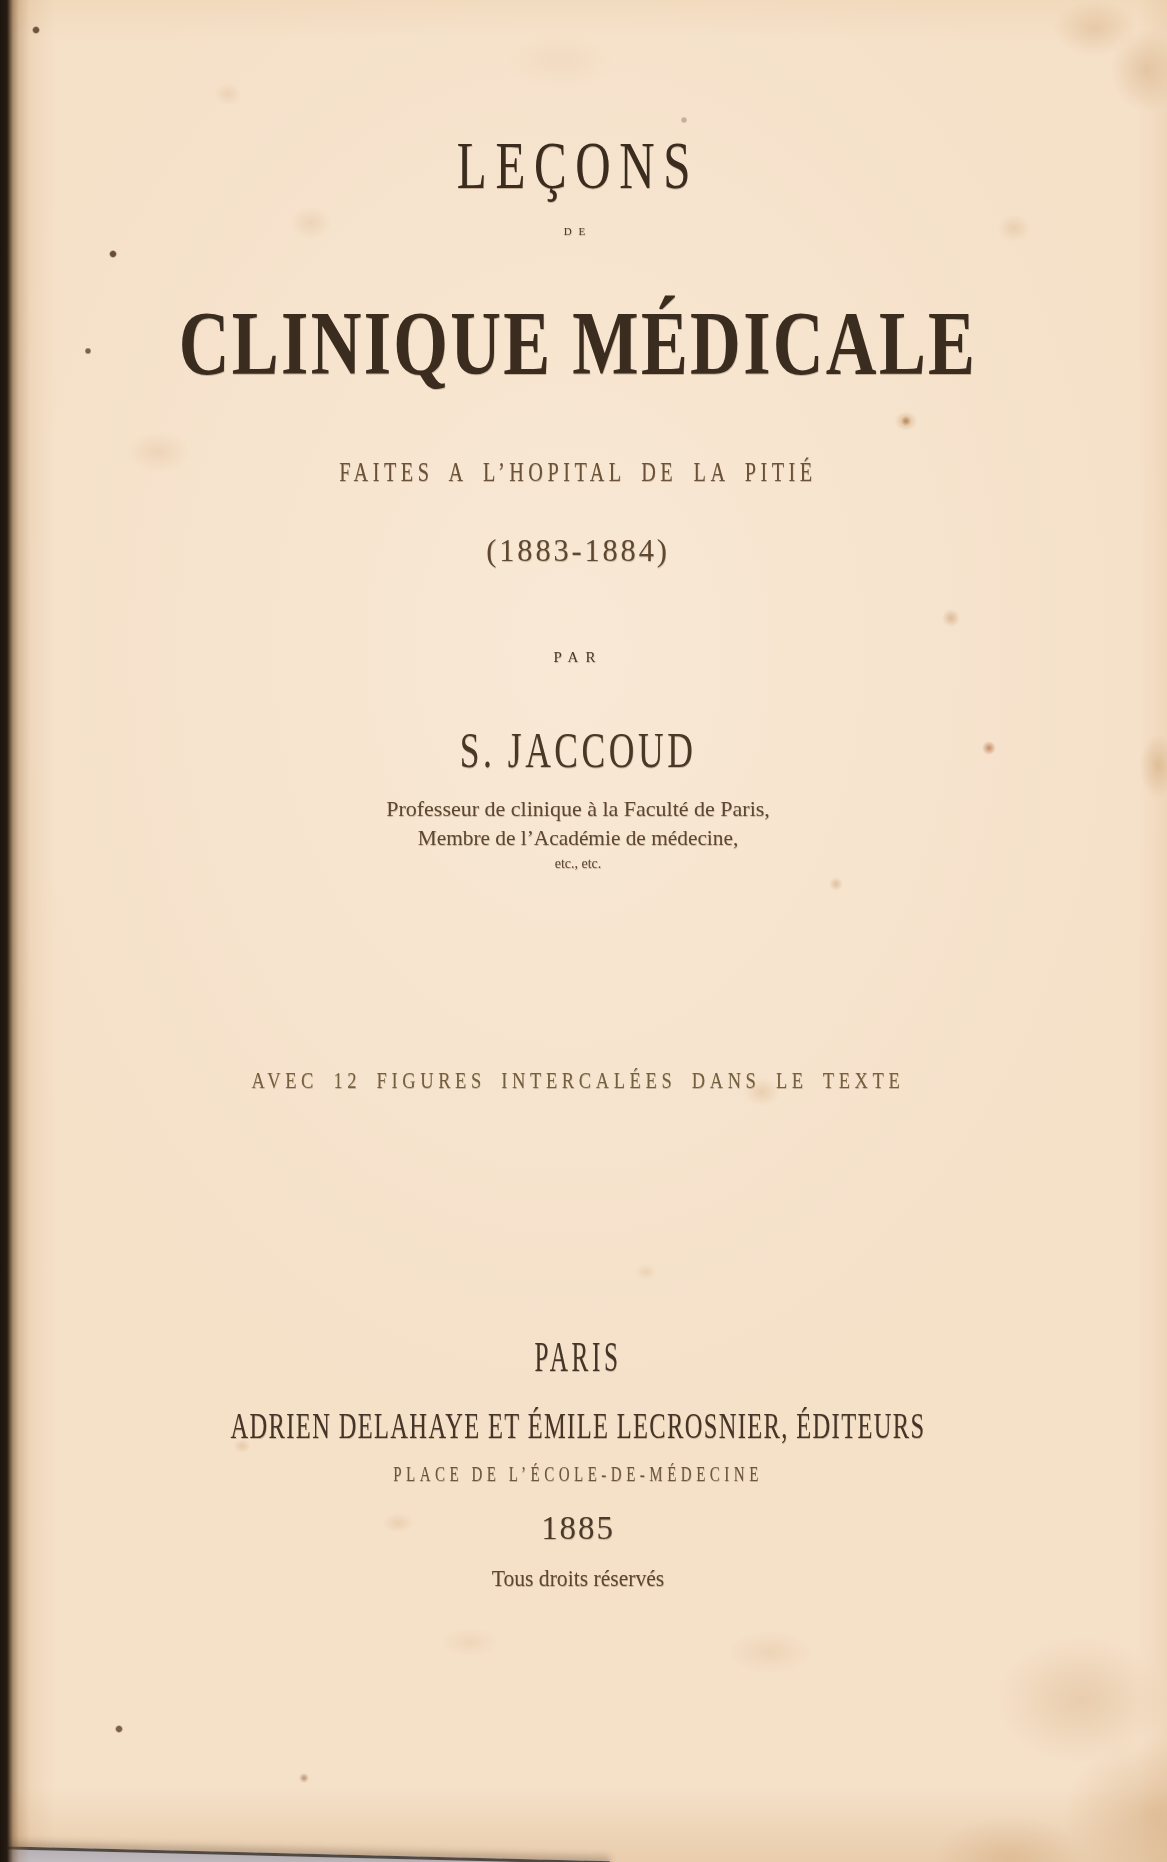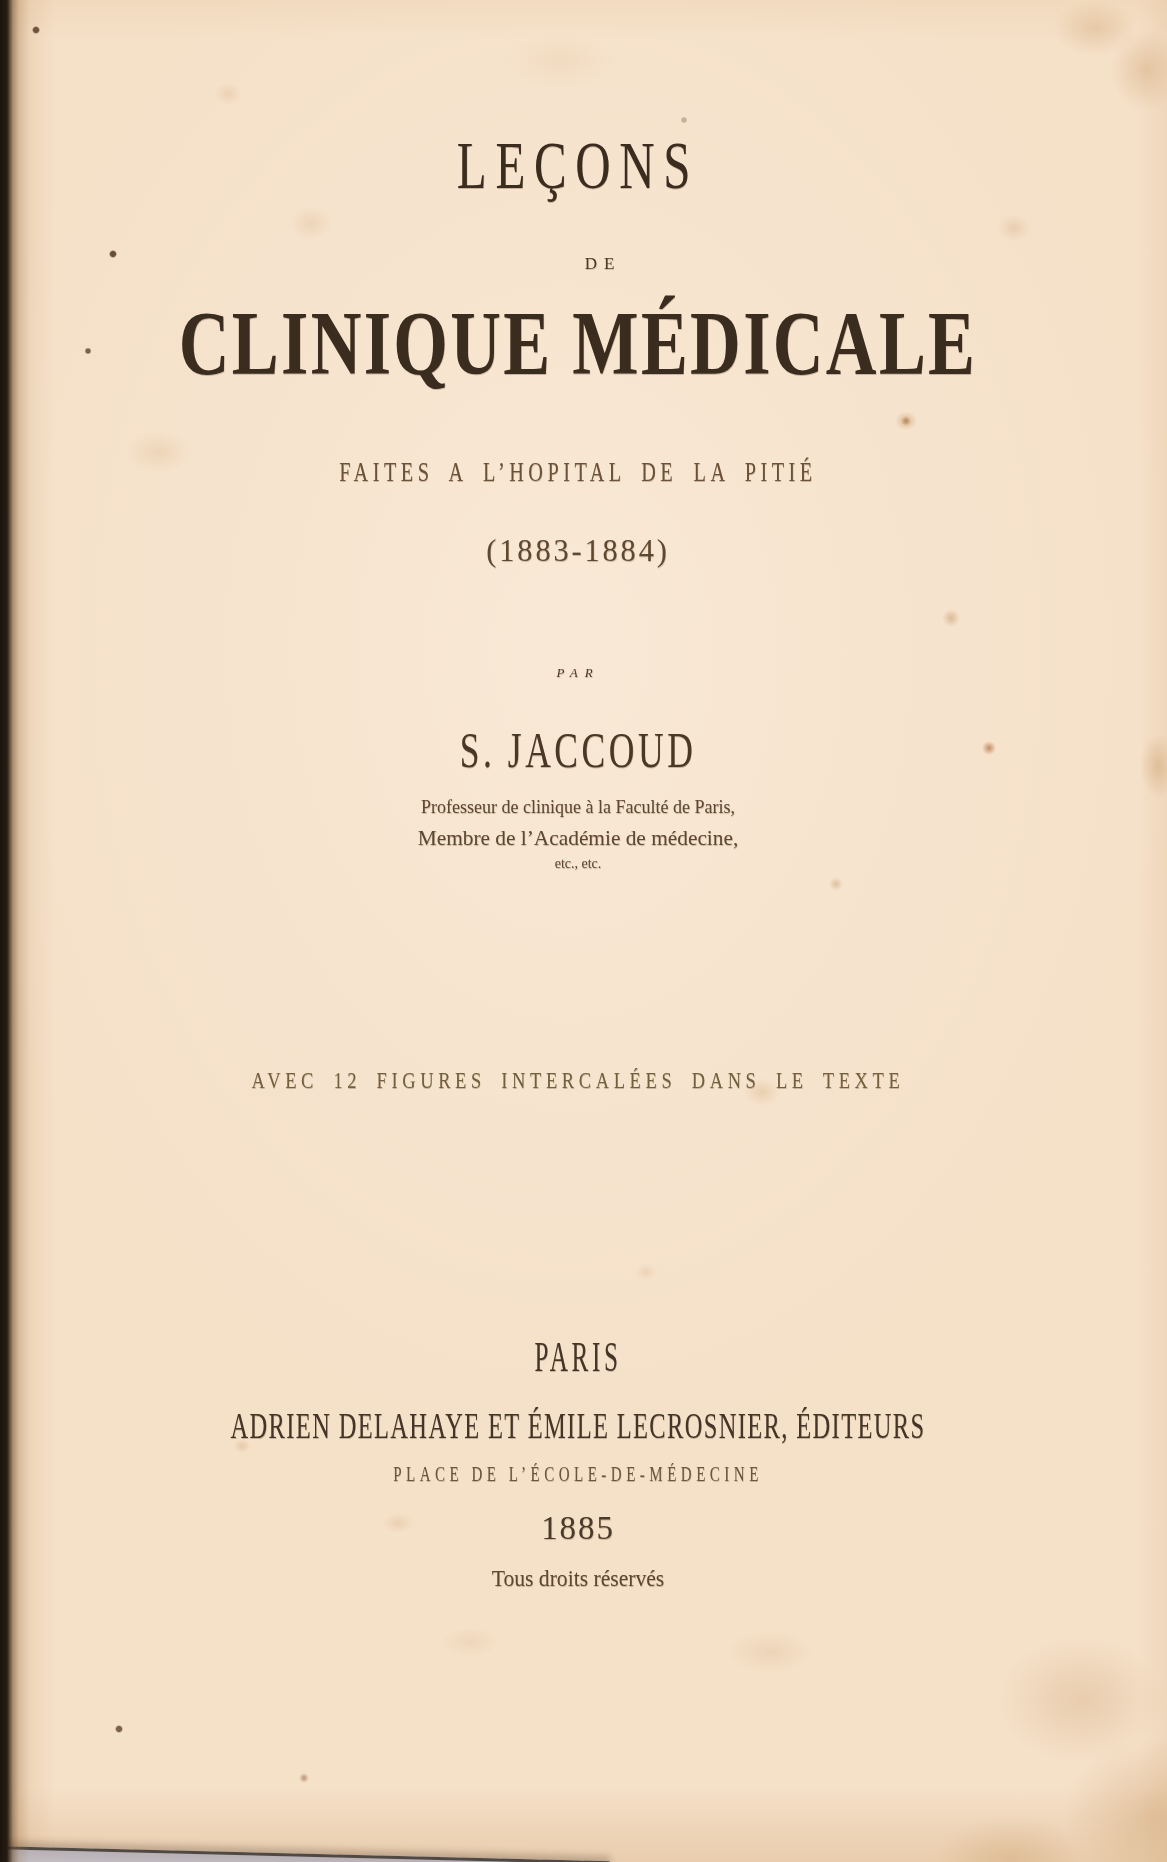--- a/index.html
+++ b/index.html
@@ -73,27 +73,27 @@
     box-shadow:0 -5px 7px rgba(60,45,30,.25);
   }
   .line{
     position:absolute;left:578px;
     transform:translateX(-50%) scaleX(var(--sx,1));
     white-space:nowrap;line-height:1;
     color:var(--ink-mid,#55412d);
     text-shadow:.5px .6px .7px rgba(120,90,60,.35);
   }
   .t-lecons  {top:131px;font-size:68px;letter-spacing:12px;--sx:.72;color:var(--ink,#3f3022);}
-  .t-de      {top:255px;font-size:17px;letter-spacing:7px;--sx:1;color:#4c3a28;margin-left:25px;}
+  .t-de      {top:226px;font-size:11px;letter-spacing:7px;--sx:1;color:#4c3a28;}
   .t-main    {top:299px;font-size:90px;letter-spacing:3px;font-weight:bold;--sx:.78;color:var(--ink,#3a2c1f);}
   .t-sub     {top:459px;font-size:27px;letter-spacing:6px;word-spacing:9px;--sx:.75;color:#6a5137;}
   .t-years   {top:534px;font-size:32px;letter-spacing:3px;--sx:.95;color:#5e4831;}
-  .t-par     {top:666px;font-size:13px;letter-spacing:7px;--sx:1;color:#4c3a28;font-style:italic;}
+  .t-par     {top:650px;font-size:15px;letter-spacing:7px;--sx:1;color:#4c3a28;}
   .t-author  {top:725px;font-size:50px;letter-spacing:5px;--sx:.71;color:#4a3827;}
-  .t-cred1   {top:798px;font-size:18px;--sx:1;color:#5d4733;}
+  .t-cred1   {top:798px;font-size:22px;--sx:1;color:#5d4733;}
   .t-cred2   {top:827px;font-size:22px;--sx:.97;color:#5d4733;}
   .t-cred3   {top:857px;font-size:14px;--sx:1;color:#5d4733;}
   .t-fig     {top:1068px;font-size:24px;letter-spacing:6px;word-spacing:8px;--sx:.77;color:#74603e;}
   .t-city    {top:1336px;font-size:42px;letter-spacing:6px;--sx:.60;color:#453528;}
   .t-pub     {top:1408px;font-size:36px;letter-spacing:2px;--sx:.68;color:#453528;}
   .t-addr    {top:1464px;font-size:20px;letter-spacing:6px;--sx:.75;color:#6a5540;}
   .t-year    {top:1511px;font-size:34px;letter-spacing:2px;--sx:.97;color:#4a3a2b;}
   .t-rights  {top:1566px;font-size:24px;--sx:.90;color:#5d4733;}
 </style>
 </head>

